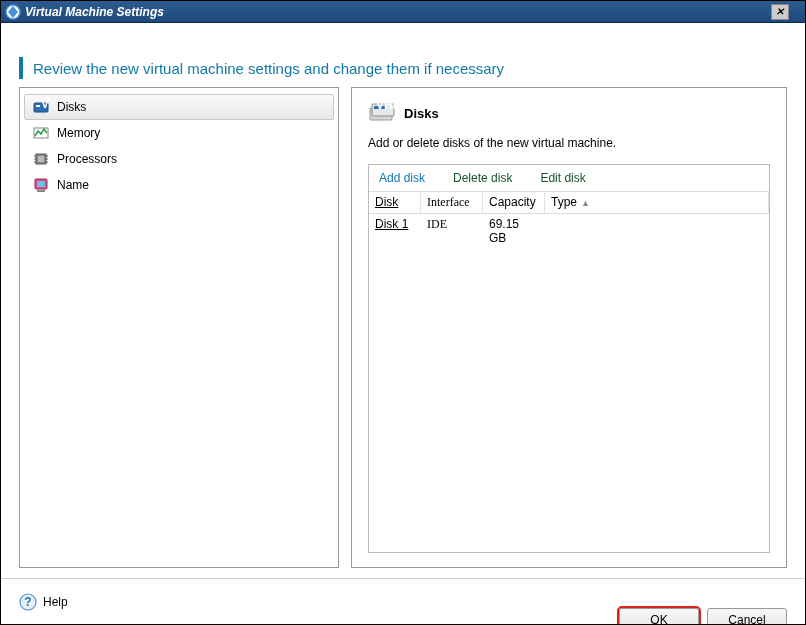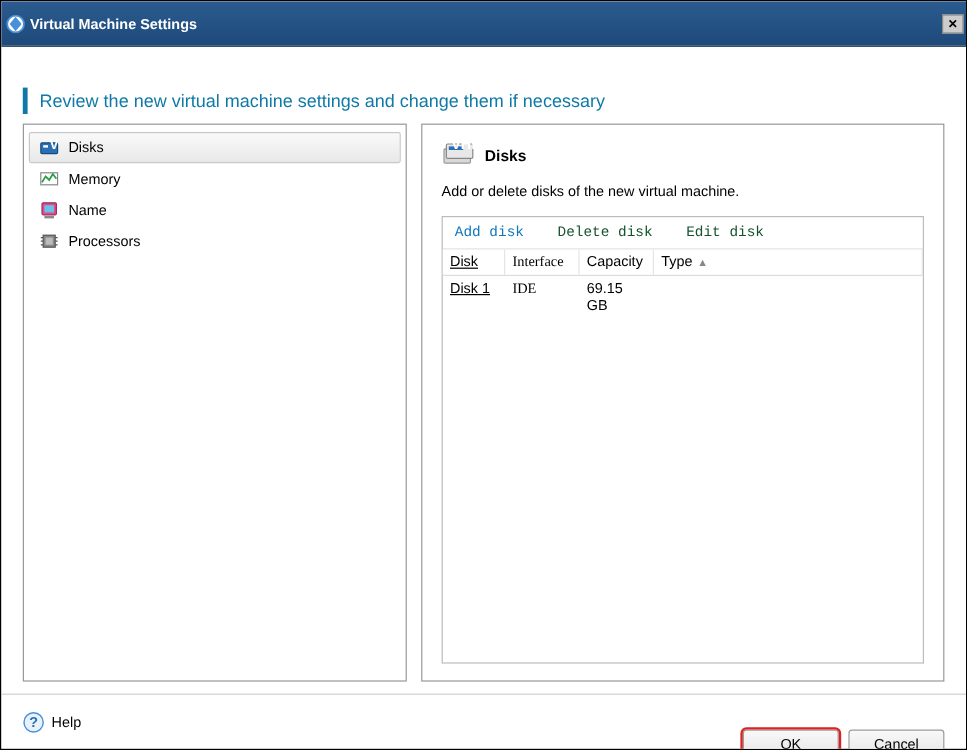--- a/index.html
+++ b/index.html
@@ -1,17 +1,17 @@
 <!DOCTYPE html>
 <html><head>
 <meta charset="utf-8">
 <style>
 * { box-sizing: border-box; margin: 0; padding: 0; font-family: "Segoe UI", Tahoma, sans-serif; font-size: 12px; }
 body { background: #fff; width: 806px; height: 625px; overflow: hidden; display: flex; flex-direction: column; border: 1px solid #000; }
-.titlebar { background: linear-gradient(to bottom, #2b5b8f, #1e4a7a); color: #fff; height: 38px; display: flex; align-items: center; padding: 0 2px 0 4px; border-bottom: 1px solid #0a2a4a; }
+.titlebar { background: linear-gradient(to bottom, #2b5b8f, #1e4a7a); color: #fff; height: 22px; display: flex; align-items: center; padding: 0 16px 0 4px; border-bottom: 1px solid #0a2a4a; font-style: italic; }
 .titlebar .app-icon { width: 16px; height: 16px; margin-right: 4px; display: flex; align-items: center; justify-content: center; }
 .titlebar .title { font-weight: bold; font-size: 12px; flex: 1; }
 .titlebar .close { width: 18px; height: 16px; background: #ccc; border: 1px solid #888; display: flex; align-items: center; justify-content: center; cursor: pointer; color: #000; font-weight: bold; font-size: 10px; }
 
 .header-strip { padding: 14px 18px 8px 18px; display: flex; align-items: center; margin-top: 20px; }
 .header-strip .accent { width: 4px; height: 22px; background: #0f7aa8; margin-right: 10px; }
 .header-strip .heading { color: #0f7aa8; font-size: 15px; }
 
 .content-area { flex: 1; display: flex; padding: 0 18px 10px 18px; gap: 12px; min-height: 0; }
 
@@ -22,21 +22,21 @@
 .nav-item .nav-label { color: #000; }
 
 .detail-panel { flex: 1; border: 1px solid #989898; background: #fff; padding: 14px 16px; display: flex; flex-direction: column; }
 .detail-header { display: flex; align-items: center; margin-bottom: 12px; }
 .detail-header .big-icon { width: 28px; height: 22px; margin-right: 8px; }
 .detail-header .title { font-weight: bold; font-size: 13px; }
 .detail-desc { margin-bottom: 14px; font-size: 12px; }
 
 .disk-box { border: 1px solid #bcbcbc; flex: 1; display: flex; flex-direction: column; }
 .disk-toolbar { display: flex; padding: 6px 10px; gap: 28px; }
-.disk-toolbar .tool { font-size: 12px; cursor: pointer; font-family: Liberation Mono, monospace; }
+.disk-toolbar .tool { font-size: 12px; cursor: pointer; }
 .disk-toolbar .tool.enabled { color: #1177bb; }
 .disk-toolbar .tool.disabled { color: #14532d; cursor: default; }
 
 .disk-table { border-top: 1px solid #dcdcdc; }
 .disk-header-row, .disk-data-row { display: flex; }
 .disk-header-row { border-bottom: 1px solid #dcdcdc; background: #fff; }
 .disk-header-row .cell { padding: 3px 6px; border-right: 1px solid #e4e4e4; font-size: 12px; position: relative; }
 .disk-data-row .cell { padding: 3px 6px; font-size: 12px; }
 .cell.c-disk { width: 52px; text-decoration: underline; }
 .cell.c-interface { width: 62px; font-family: Liberation Serif, serif; }
@@ -88,41 +88,41 @@
         <svg viewBox="0 0 16 16" width="16" height="16">
             <rect x="1" y="3" width="14" height="10" fill="#fff" stroke="#888"></rect>
             <polyline points="2,11 5,6 8,9 11,4 14,8" fill="none" stroke="#2a9d4a" stroke-width="1.5"></polyline>
           </svg>
       </span>
       <span class="nav-label">Memory</span>
     </div>
     <div class="nav-item">
       <span class="nav-icon">
         <svg viewBox="0 0 16 16" width="16" height="16">
-            <rect x="2" y="2" width="12" height="10" rx="1" fill="#d94f8a" stroke="#a02a5a"></rect>
-            <rect x="4" y="13" width="8" height="2" fill="#888"></rect>
-            <rect x="4" y="4" width="8" height="6" fill="#6ac0e8"></rect>
-          </svg>
-      </span>
-      <span class="nav-label">Name</span>
-    </div>
-    <div class="nav-item">
-      <span class="nav-icon">
-        <svg viewBox="0 0 16 16" width="16" height="16">
             <rect x="3" y="3" width="10" height="10" fill="#888" stroke="#555"></rect>
             <rect x="5" y="5" width="6" height="6" fill="#bbb"></rect>
             <line x1="1" y1="5" x2="3" y2="5" stroke="#555"></line>
             <line x1="1" y1="8" x2="3" y2="8" stroke="#555"></line>
             <line x1="1" y1="11" x2="3" y2="11" stroke="#555"></line>
             <line x1="13" y1="5" x2="15" y2="5" stroke="#555"></line>
             <line x1="13" y1="8" x2="15" y2="8" stroke="#555"></line>
             <line x1="13" y1="11" x2="15" y2="11" stroke="#555"></line>
           </svg>
       </span>
       <span class="nav-label">Processors</span>
+    </div>
+    <div class="nav-item">
+      <span class="nav-icon">
+        <svg viewBox="0 0 16 16" width="16" height="16">
+            <rect x="2" y="2" width="12" height="10" rx="1" fill="#d94f8a" stroke="#a02a5a"></rect>
+            <rect x="4" y="13" width="8" height="2" fill="#888"></rect>
+            <rect x="4" y="4" width="8" height="6" fill="#6ac0e8"></rect>
+          </svg>
+      </span>
+      <span class="nav-label">Name</span>
     </div>
   </div>
 
   <div class="detail-panel">
     <div class="detail-header">
       <span class="big-icon">
         <svg viewBox="0 0 28 22" width="28" height="22">
             <rect x="2" y="6" width="22" height="12" rx="1" fill="#d8d8d8" stroke="#999"></rect>
             <rect x="4" y="2" width="22" height="12" rx="1" fill="#e8e8e8" stroke="#888"></rect>
             <rect x="6" y="4" width="12" height="3" fill="#2a6fb5"></rect>

